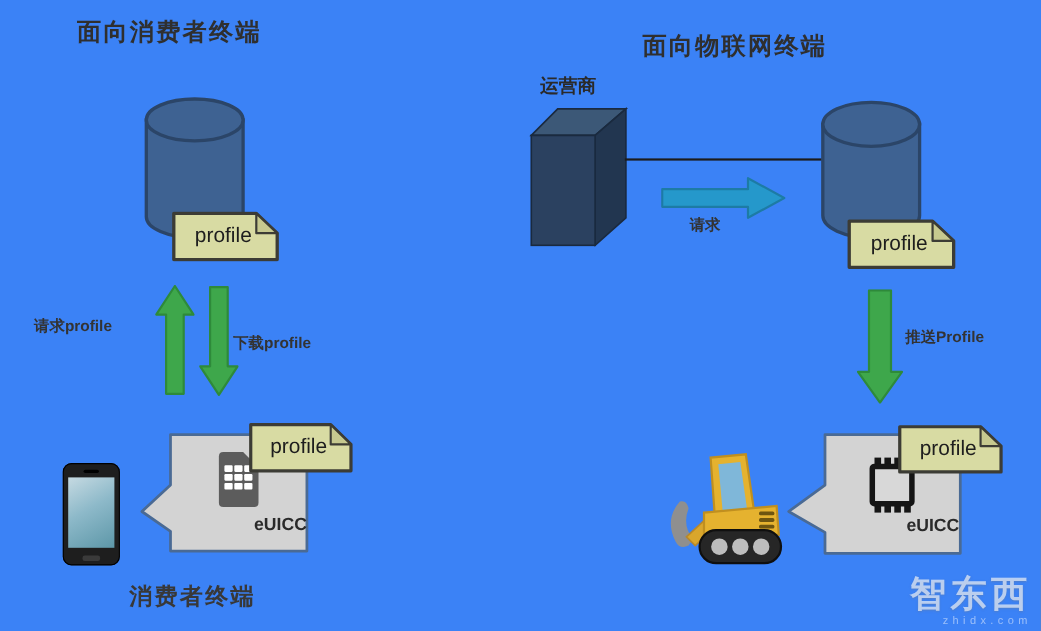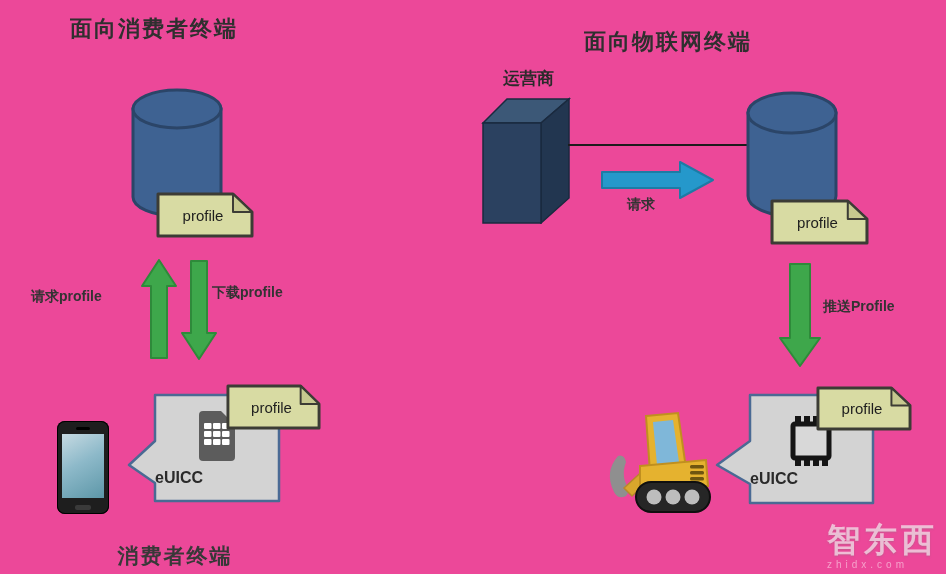--- a/index.html
+++ b/index.html
@@ -1,35 +1,35 @@
 <!DOCTYPE html>
 <html><head>
 <meta charset="utf-8">
 <style>
   html,body{margin:0;padding:0;}
   body{font-family:"Liberation Sans","DejaVu Sans",sans-serif;background:#888;}
-  .stage{position:relative;width:946px;height:574px;background:#ec4899;overflow:hidden;margin:0 auto;}
+  .stage{position:relative;width:946px;height:574px;background:#3b82f6;overflow:hidden;margin:0 auto;}
   .abs{position:absolute;}
   .sec-title{font-size:22px;font-weight:700;color:#2f2f2f;letter-spacing:2px;white-space:nowrap;}
   .lbl{font-size:14px;color:#333;font-weight:700;white-space:nowrap;}
   .lbl-bold{font-size:17px;color:#2a2a2a;font-weight:700;white-space:nowrap;}
-  .dev-lbl{font-size:21px;font-weight:700;color:#383838;letter-spacing:2px;text-align:center;white-space:nowrap;margin-top:14px;}
+  .dev-lbl{font-size:21px;font-weight:700;color:#383838;letter-spacing:2px;text-align:center;white-space:nowrap;}
   .tag{position:absolute;}
   .tag svg{position:absolute;left:0;top:0;width:100%;height:100%;}
   .tag span{position:absolute;left:0;right:4px;top:0;bottom:0;display:flex;align-items:center;justify-content:center;
-            font-size:15px;color:#1e1e1e;font-weight:500;}
-  .chip-lbl{position:absolute;text-align:left;font-size:16px;font-weight:700;color:#2a2a2a;}
+            font-size:19px;color:#1e1e1e;font-weight:500;}
+  .chip-lbl{position:absolute;text-align:right;font-size:16px;font-weight:700;color:#2a2a2a;}
   .phone{position:absolute;left:57px;top:421px;width:52px;height:93px;background:#1e1e1e;border-radius:8px;
          box-shadow:0 0 0 1px #000 inset;}
   .phone .screen{position:absolute;left:5px;top:13px;width:42px;height:64px;
          background:linear-gradient(150deg,#c6dae2 0%,#8db9c9 45%,#5d97a8 100%);}
   .phone .speaker{position:absolute;left:19px;top:6px;width:14px;height:3px;background:#000;border-radius:2px;}
   .phone .home{position:absolute;left:18px;bottom:4px;width:16px;height:5px;background:#3a3a3a;border-radius:2px;}
   .connector{position:absolute;left:568px;top:144px;width:179px;height:2px;background:#1c1c1c;}
-  .watermark{position:absolute;right:8px;bottom:4px;text-align:left;line-height:1.1;pointer-events:none;}
+  .watermark{position:absolute;right:8px;bottom:4px;text-align:right;line-height:1.1;pointer-events:none;}
   .watermark .brand{font-size:33px;font-weight:700;letter-spacing:4px;color:rgba(255,255,255,0.62);
         text-shadow:0 1px 2px rgba(120,120,120,0.35);}
   .watermark .domain{font-size:10px;letter-spacing:4px;color:rgba(255,255,255,0.48);margin-top:1px;}
 </style>
 </head>
 <body>
 
 <div class="stage">
 
   <div class="abs sec-title" style="left:70px;top:14px;">面向消费者终端</div>
@@ -49,21 +49,21 @@
 
   <svg class="abs" style="left:141px;top:259px;" width="36" height="100" viewBox="0 0 36 100">
     <polygon points="18,1 35,27 26,27 26,99 10,99 10,27 1,27" fill="#3ea74b" stroke="#2e8a3a" stroke-width="2" stroke-linejoin="round"></polygon>
   </svg>
 
   <svg class="abs" style="left:181px;top:260px;" width="36" height="100" viewBox="0 0 36 100">
     <polygon points="18,99 35,73 26,73 26,1 10,1 10,73 1,73" fill="#3ea74b" stroke="#2e8a3a" stroke-width="2" stroke-linejoin="round"></polygon>
   </svg>
 
   <div class="abs lbl" style="left:31px;top:288px;">请求profile</div>
-  <div class="abs lbl" style="left:212px;top:284px;">下载profile</div>
+  <div class="abs lbl" style="left:212px;top:303px;">下载profile</div>
 
   <div class="phone">
     <div class="speaker"></div>
     <div class="screen"></div>
     <div class="home"></div>
   </div>
 
   <svg class="abs" style="left:126px;top:393px;" width="156" height="110" viewBox="0 0 156 110">
     <path d="M29,2 H153 V108 H29 V90 L3,72 L29,48 Z" fill="#d3d3d3" stroke="#4a6a94" stroke-width="2.5" stroke-linejoin="round"></path>
   </svg>
@@ -90,21 +90,21 @@
       <path d="M2,2 H77 L96,20 V44 H2 Z" fill="#d8dba3" stroke="#3c3c35" stroke-width="3" stroke-linejoin="round"></path>
       <path d="M77,2 L77,20 L96,20 Z" fill="#c6c98f" stroke="#3c3c35" stroke-width="2" stroke-linejoin="round"></path>
     </svg>
     <span>profile</span>
   </div>
 
   <div class="abs dev-lbl" style="left:100px;top:528px;width:150px;">消费者终端</div>
 
   <div class="abs sec-title" style="left:584px;top:27px;">面向物联网终端</div>
 
-  <div class="abs lbl-bold" style="left:503px;top:67px;text-align:center;">运营商</div>
+  <div class="abs lbl-bold" style="left:491px;top:67px;text-align:center;">运营商</div>
 
   <svg class="abs" style="left:480px;top:96px;" width="92" height="128" viewBox="0 0 92 128">
     <polygon points="3,27 27,3 89,3 61,27" fill="#3c5877" stroke="#1a2a3f" stroke-width="1.5"></polygon>
     <polygon points="61,27 89,3 89,102 61,127" fill="#223650" stroke="#1a2a3f" stroke-width="1.5"></polygon>
     <polygon points="3,27 61,27 61,127 3,127" fill="#2b4160" stroke="#1a2a3f" stroke-width="1.5"></polygon>
   </svg>
 
   <div class="connector"></div>
 
   <svg class="abs" style="left:601px;top:160px;" width="114" height="40" viewBox="0 0 114 40">

